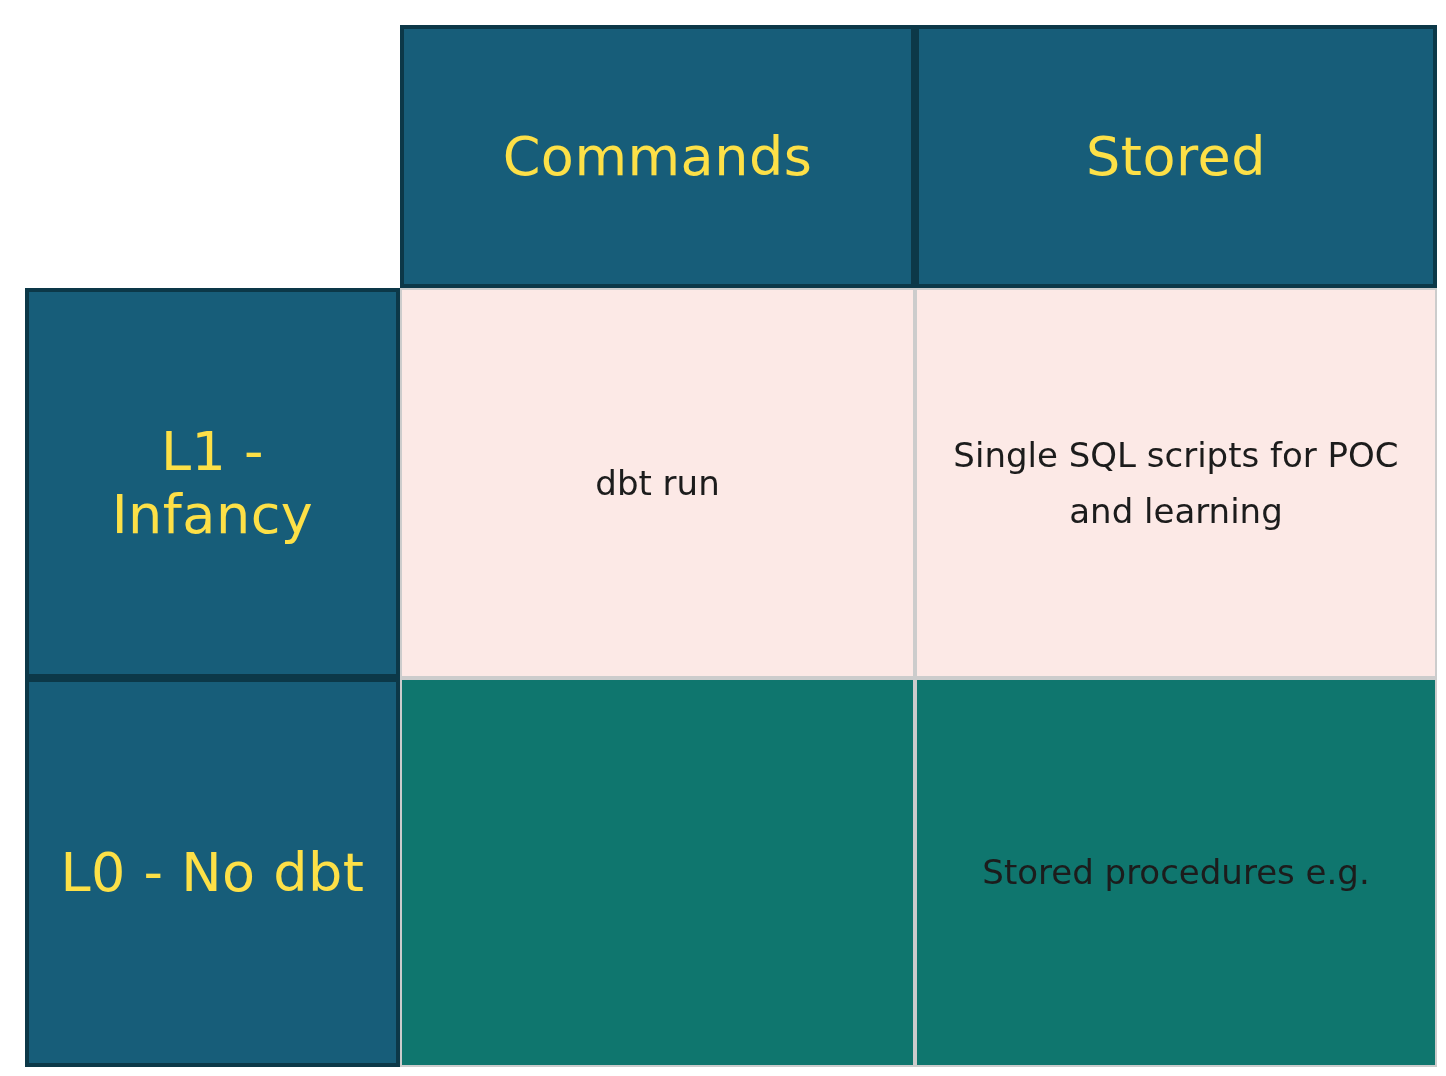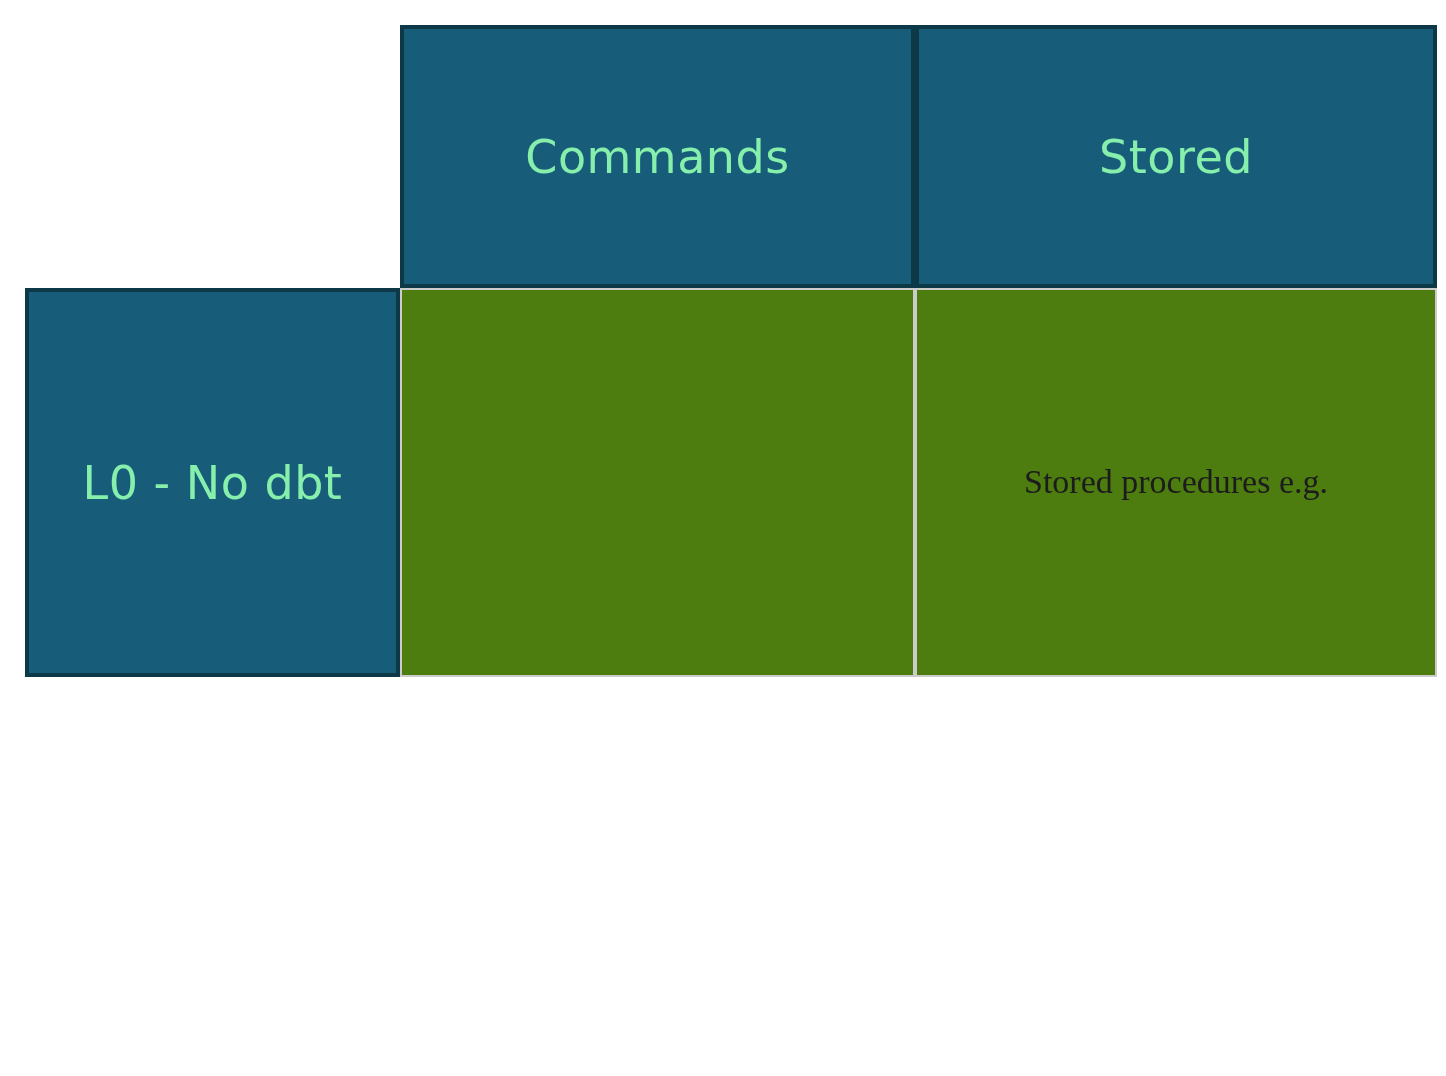--- a/index.html
+++ b/index.html
@@ -35,57 +35,61 @@
   tr.r-level1  > * { height: 390px; }
   tr.r-level0  > * { height: 389px; }
 
   .corner {
     background: transparent;
     border: none;
   }
   .head, .rowhead {
     background: #175d79;
     border: 4px solid #0c3848;
-    color: #86efac;
-    font-size: 46px;
+    color: #fde047;
+    font-size: 54px;
     font-weight: 400;
     letter-spacing: 0.5px;
   }
   .cell {
     font-size: 34px;
     color: #1c1c1c;
     line-height: 1.65;
     padding: 0 34px;
   }
   .cell-highlight {
     background: #fce9e6;
     border: 2px solid #cccccc;
   }
   .cell-plain {
-    background: #4d7c0f;
+    background: #0f766e;
     border: 2px solid #cccccc;
-    font-family: Liberation Serif, serif;
   }
 </style>
 </head>
 <body>
 
 <div class="matrix-wrap">
   <table class="matrix">
     <colgroup>
       <col class="c-levels">
       <col class="c-commands">
       <col class="c-models">
     </colgroup>
     <tbody>
         <tr class="r-header">
       <td class="corner"></td>
       <th class="head">Commands</th>
       <th class="head">Stored</th>
     </tr>
+    <tr class="r-level1">
+      <th class="rowhead">L1 - Infancy</th>
+      <td class="cell cell-highlight">dbt run</td>
+      <td class="cell cell-highlight">Single SQL scripts for POC and learning</td>
+    </tr>
     <tr class="r-level0">
       <th class="rowhead">L0 - No dbt</th>
       <td class="cell cell-plain"></td>
       <td class="cell cell-plain">Stored procedures e.g.</td>
     </tr>
   </tbody>
     </table>
 </div>
 
 </body></html>

